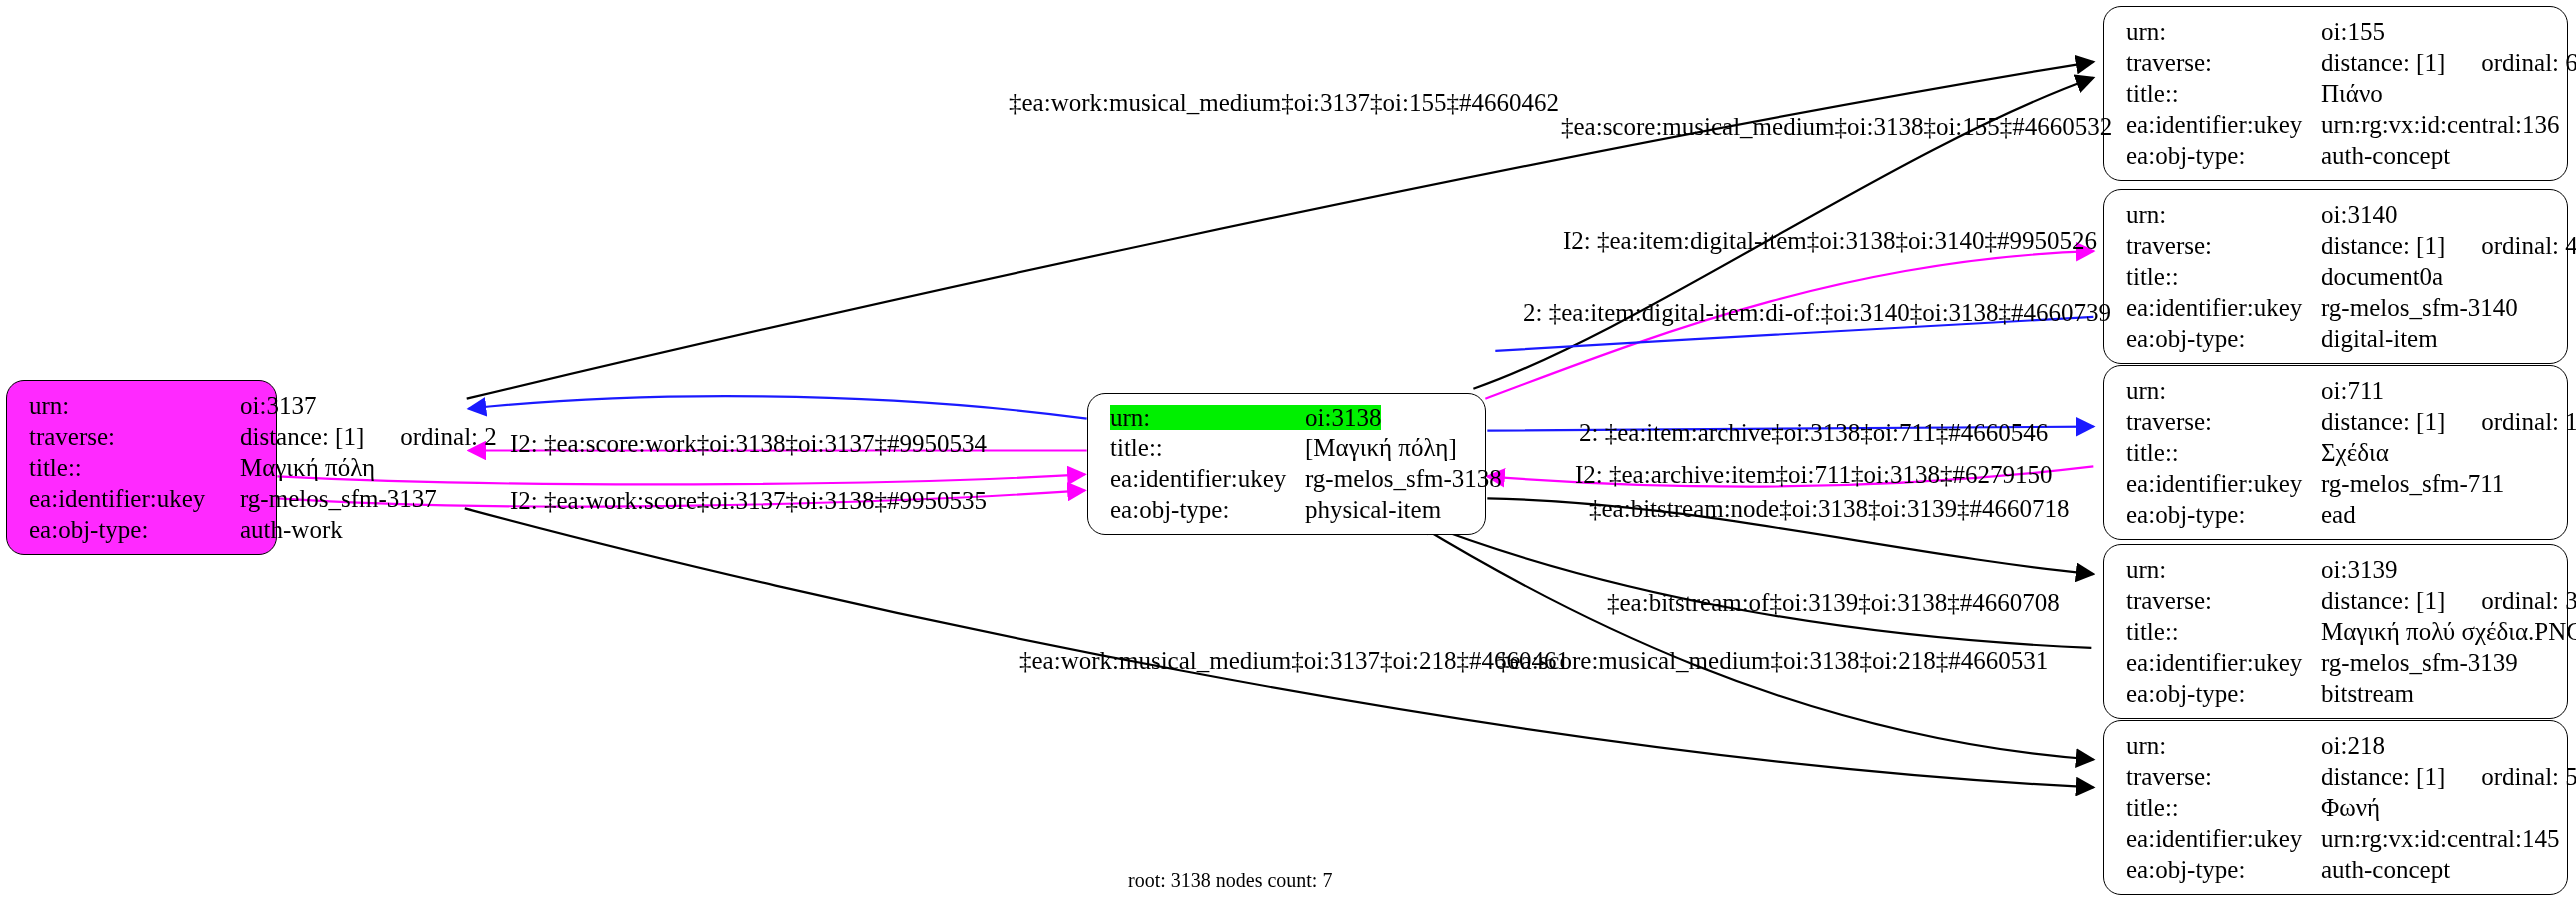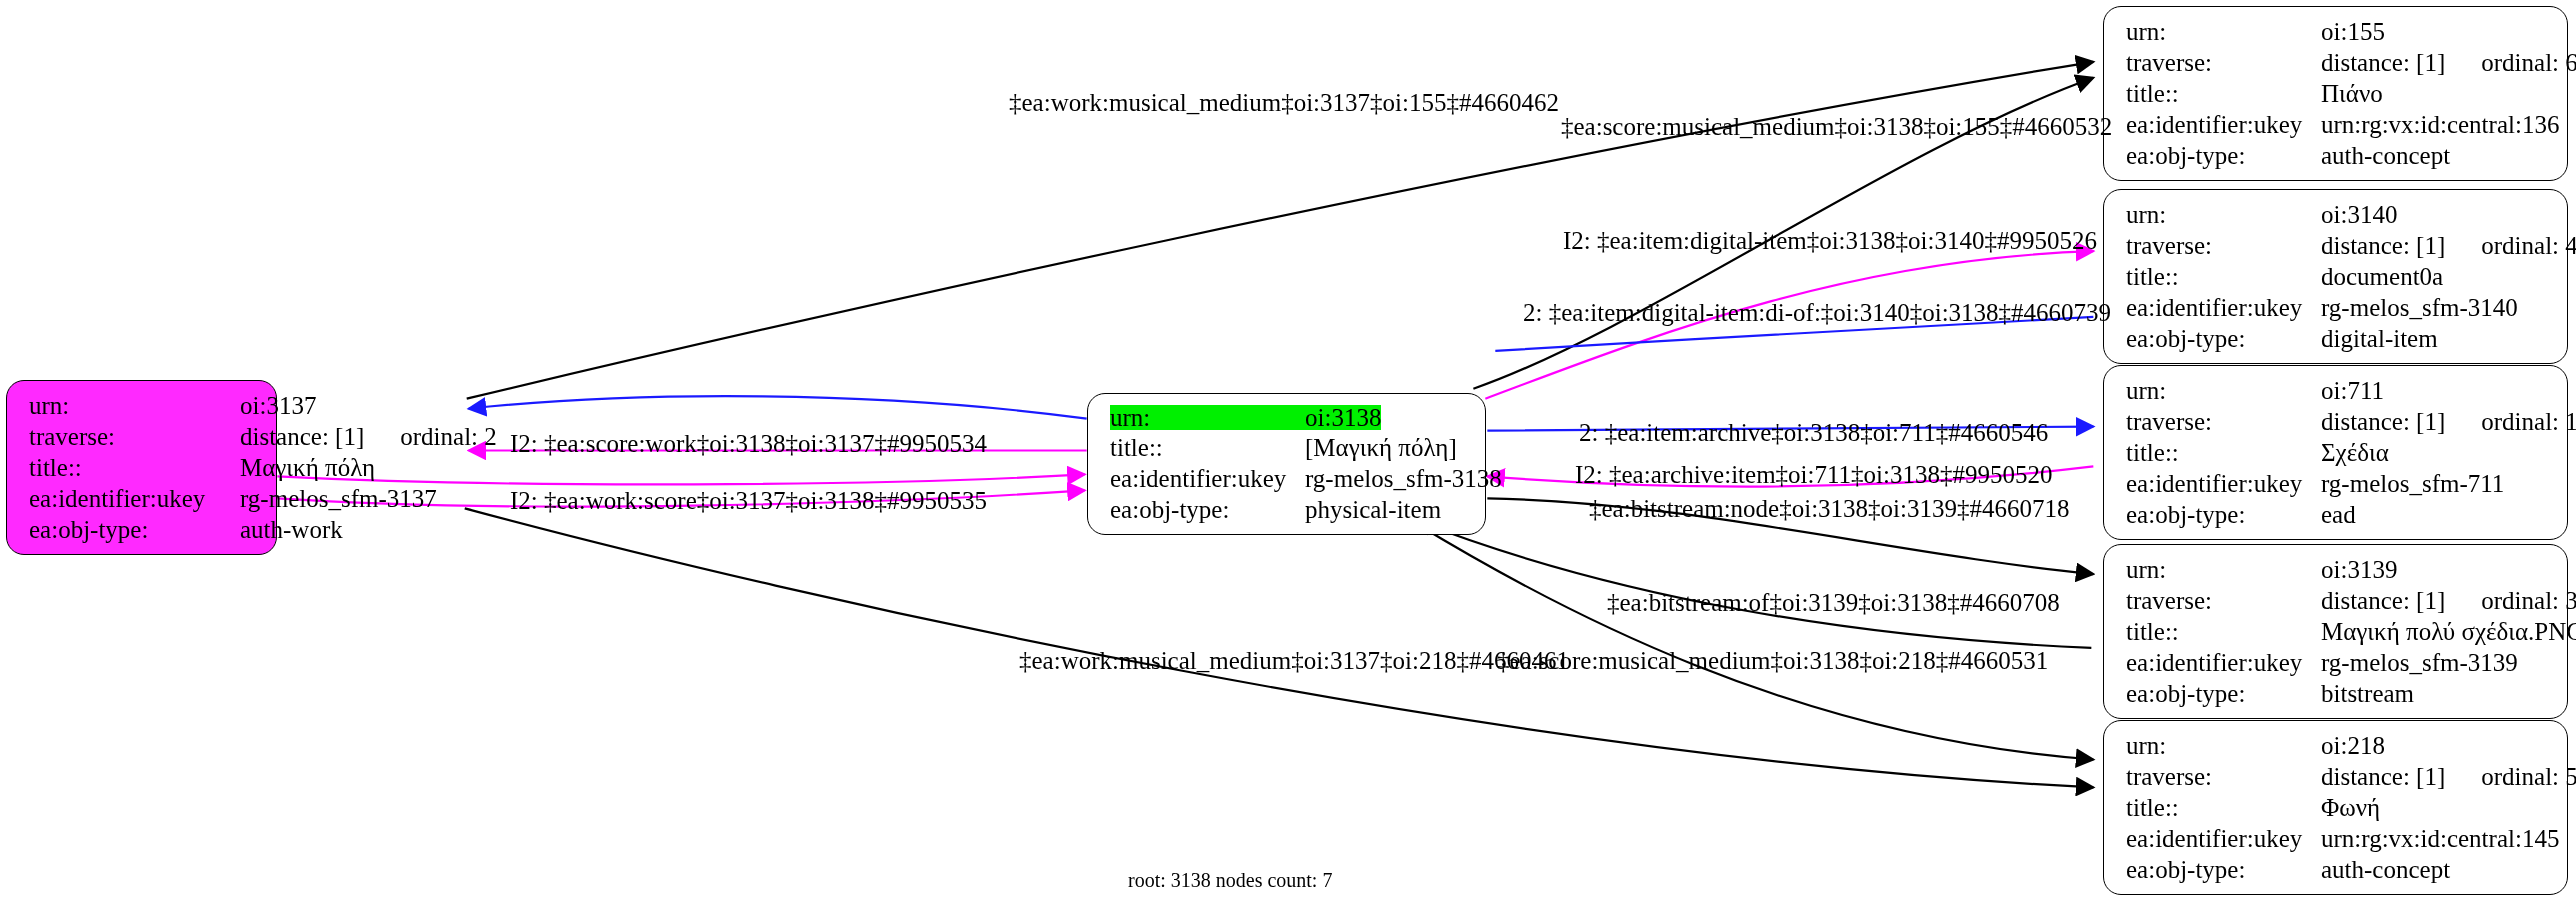--- a/index.html
+++ b/index.html
@@ -252,21 +252,21 @@
     </div>
   </div>
 
   <div class="elabel" style="left:1009px; top:82px;margin-top:8px;">‡ea:work:musical_medium‡oi:3137‡oi:155‡#4660462</div>
   <div class="elabel" style="left:1561px; top:114px;">‡ea:score:musical_medium‡oi:3138‡oi:155‡#4660532</div>
   <div class="elabel" style="left:1563px; top:228px;">I2: ‡ea:item:digital-item‡oi:3138‡oi:3140‡#9950526</div>
   <div class="elabel" style="left:1523px; top:300px;">2: ‡ea:item:digital-item:di-of:‡oi:3140‡oi:3138‡#4660739</div>
   <div class="elabel" style="left:510px;  top:431px;">I2: ‡ea:score:work‡oi:3138‡oi:3137‡#9950534</div>
   <div class="elabel" style="left:510px;  top:488px;">I2: ‡ea:work:score‡oi:3137‡oi:3138‡#9950535</div>
   <div class="elabel" style="left:1579px; top:420px;">2: ‡ea:item:archive‡oi:3138‡oi:711‡#4660546</div>
-  <div class="elabel" style="left:1575px; top:462px;">I2: ‡ea:archive:item‡oi:711‡oi:3138‡#9950520</div>
+  <div class="elabel" style="left:1575px; top:462px;">I2: ‡ea:archive:item‡oi:711‡oi:3138‡#6279150</div>
   <div class="elabel" style="left:1589px; top:496px;">‡ea:bitstream:node‡oi:3138‡oi:3139‡#4660718</div>
   <div class="elabel" style="left:1607px; top:590px;">‡ea:bitstream:of‡oi:3139‡oi:3138‡#4660708</div>
   <div class="elabel" style="left:1019px; top:648px;">‡ea:work:musical_medium‡oi:3137‡oi:218‡#4660461</div>
   <div class="elabel" style="left:1497px; top:648px;">‡ea:score:musical_medium‡oi:3138‡oi:218‡#4660531</div>
 
   <div class="caption" style="left:1128px; top:869px;">root: 3138 nodes count: 7</div>
 
 </div>
 
 

